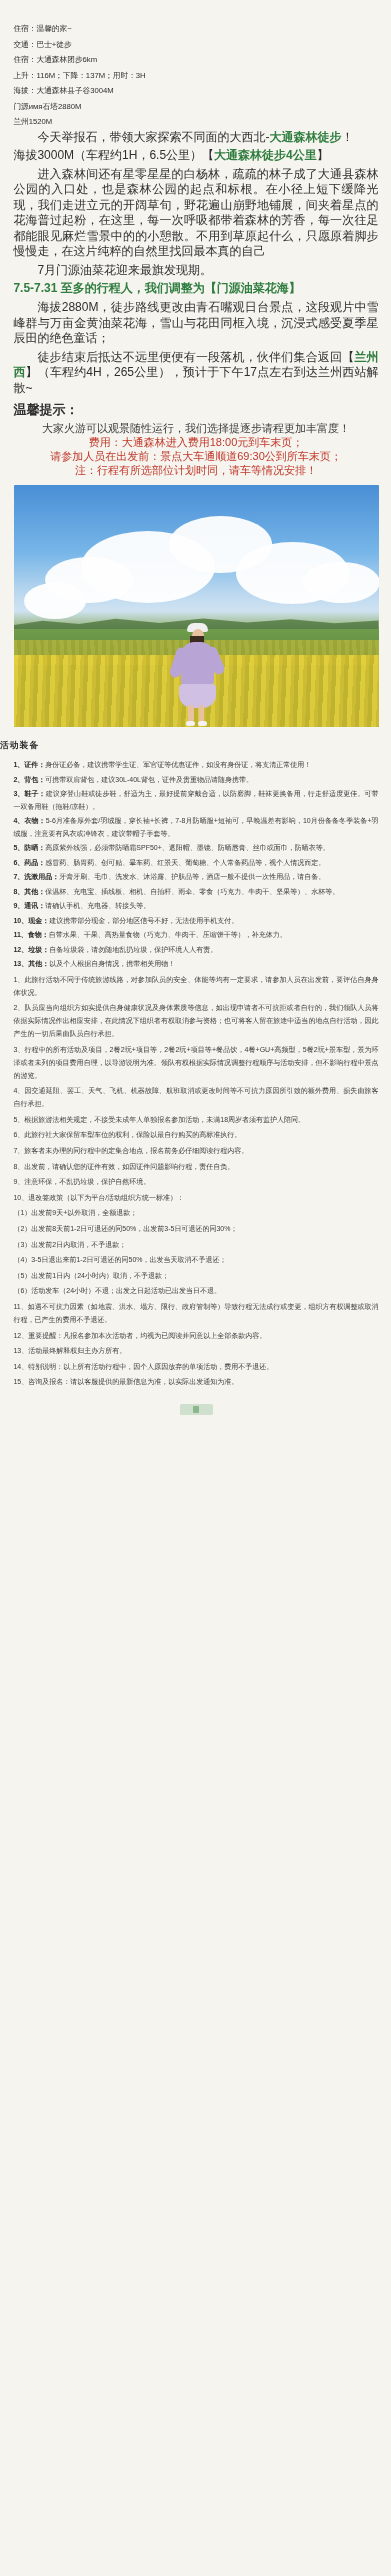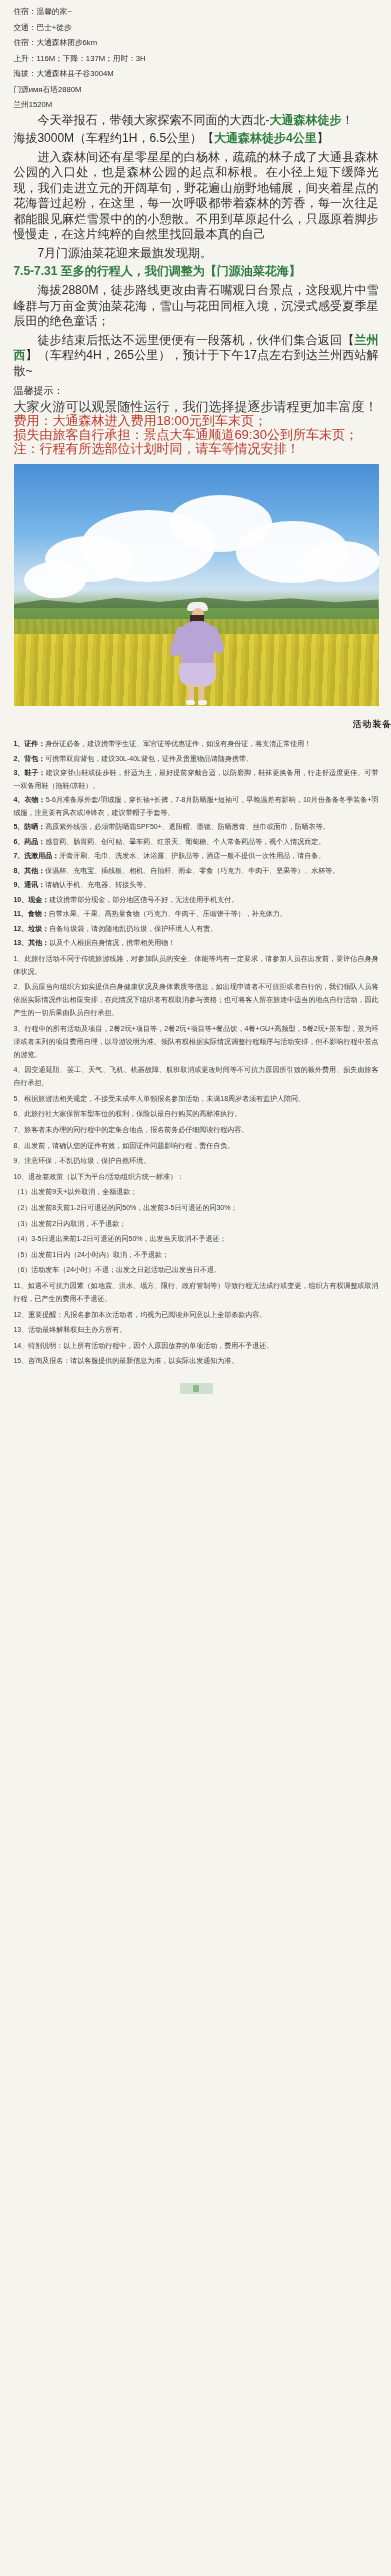--- a/index.html
+++ b/index.html
@@ -3,39 +3,39 @@
 <meta charset="utf-8">
 <style>
   html,body{margin:0;padding:0;}
   body{
     width:392px;
     background:#f6f4ef;
     font-family:"Liberation Sans","DejaVu Sans",sans-serif;
     color:#3b3b3b;
     -webkit-font-smoothing:antialiased;
   }
-  .page{width:392px;margin:1px auto;background:#f6f4ef;padding-bottom:20.6px;}
+  .page{width:392px;margin:18px auto;background:#f6f4ef;padding-bottom:20.6px;}
   .pad{padding:0 13.4px;}
 
   
   .info{font-size:7.7px;line-height:15.5px;color:#2f2f2f;padding-top:3.1px;}
   .info .row{display:block;}
   .info .k{color:#2f2f2f;}
   .info .v{color:#2f2f2f;}
 
   
   .article{font-size:12px;line-height:15.5px;color:#2f2f2f;text-align:justify;}
   .article p{margin:0 0 3.1px 0;}
   .indent{text-indent:2em;}
   .hl-green{color:#2f7d3f;font-weight:bold;}
   .hl-green-u{color:#2f7d3f;font-weight:bold;}
 
   
-  .tips-title{font-weight:normal;font-size:10px;margin:5.2px 0 2.1px 0;color:#2f2f2f;}
-  .tips{font-size:13px;line-height:14px;color:#3b3b3b;}
+  .tips-title{font-weight:bold;font-size:13px;margin:5.2px 0 2.1px 0;color:#2f2f2f;}
+  .tips{font-size:11px;line-height:14px;color:#3b3b3b;text-align:center;}
   .tips .red{color:#c0392b;}
   .tips .line{display:block;}
 
   
   .photo{width:365px;margin:7.2px auto 0 auto;display:block;border-radius:1px;overflow:hidden;}
   .photo-1{height:242px;position:relative;background:linear-gradient(#4a8fd6 0%,#77b6e8 28%,#bcd8ef 45%,#cfe3f2 52%,#8fae6a 60%,#6f9a4a 70%,#5d8b3f 100%);}
   .cloud{position:absolute;background:#ffffff;border-radius:50%;filter:blur(0.5px);opacity:.95;}
   .c1{width:134px;height:72px;left:67px;top:46px;}
   .c2{width:103px;height:57px;left:155px;top:31px;}
   .c3{width:88px;height:46px;left:31px;top:72px;}
@@ -53,21 +53,21 @@
   .p-body{position:absolute;left:12.4px;top:19.6px;width:33px;height:44px;background:#b9a4d6;border-radius:13.4px 13.4px 5.2px 5.2px;}
   .p-arm-l{position:absolute;left:4.1px;top:24px;width:11.3px;height:31px;background:#b9a4d6;border-radius:6.2px;transform:rotate(18deg);}
   .p-arm-r{position:absolute;left:41px;top:23px;width:11.3px;height:29px;background:#b9a4d6;border-radius:6.2px;transform:rotate(-22deg);}
   .p-skirt{position:absolute;left:10.3px;top:61px;width:37px;height:24px;background:#cfc0e4;border-radius:4.1px 4.1px 13.4px 13.4px;}
   .p-leg-l{position:absolute;left:19.6px;top:82px;width:5.7px;height:17.5px;background:#e8c2a0;border-radius:3.1px;}
   .p-leg-r{position:absolute;left:30px;top:82px;width:5.7px;height:17.5px;background:#e8c2a0;border-radius:3.1px;}
   .p-shoe-l{position:absolute;left:17.5px;top:98px;width:9.3px;height:5.2px;background:#f2f2f2;border-radius:3.1px;}
   .p-shoe-r{position:absolute;left:29px;top:98px;width:9.3px;height:5.2px;background:#f2f2f2;border-radius:3.1px;}
 
   
-  .sec-head{text-align:right;font-size:8.8px;font-weight:bold;color:#2f2f2f;margin:13.4px 0 7.2px 0;letter-spacing:1px;}
+  .sec-head{text-align:left;font-size:8.8px;font-weight:bold;color:#2f2f2f;margin:13.4px 0 7.2px 0;letter-spacing:1px;}
 
   
   .eq{font-size:7px;line-height:12.4px;color:#3b3b3b;text-align:justify;}
   .eq p{margin:0 0 2.1px 0;}
   .eq .t{font-weight:bold;color:#2f2f2f;}
 
   
   .notice{font-size:7px;line-height:13px;color:#3b3b3b;text-align:justify;}
   .notice p{margin:0 0 2.6px 0;}
 
@@ -113,21 +113,21 @@
     <p class="indent">
       <span>徒步结束后抵达不远里便便有一段落机，伙伴们集合返回【</span><span class="hl-green">兰州西</span><span>】（车程约4H，265公里），预计于下午17点左右到达兰州西站解散~</span>
     </p>
   </div>
 
   <div class="pad">
     <div class="tips-title">温馨提示：</div>
     <div class="tips">
       <span class="line">大家火游可以观景随性运行，我们选择提逐步请程更加丰富度！</span>
       <span class="line red">费用：大通森林进入费用18:00元到车末页；</span>
-      <span class="line red">损失由旅客自行承担：景点大车通顺道69:30公到所车末页；</span>
+      <span class="line red">请参加人员在出发前：景点大车通顺道69:30公到所车末页；</span>
       <span class="line red">注：行程有所选部位计划时同，请车等情况安排！</span>
     </div>
   </div>
 
   <div class="photo photo-1">
     <div class="cloud c1"></div>
     <div class="cloud c2"></div>
     <div class="cloud c3"></div>
     <div class="cloud c4"></div>
     <div class="cloud c5"></div>

